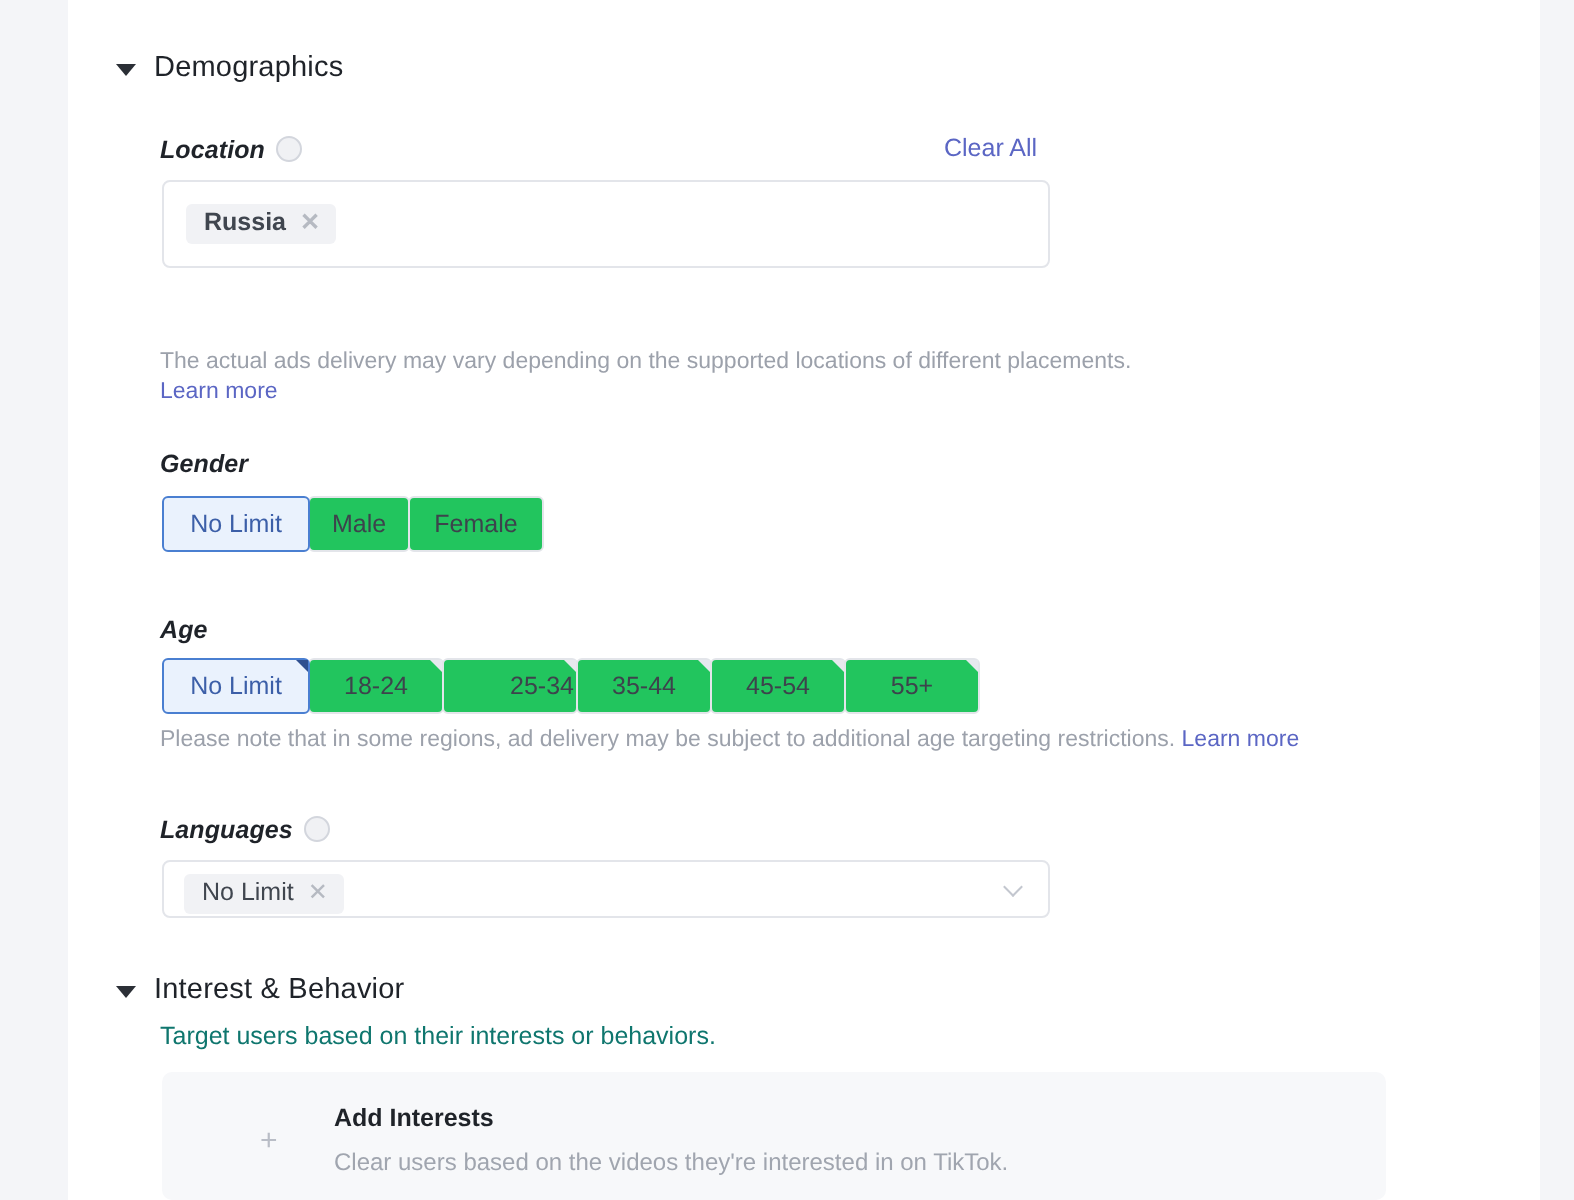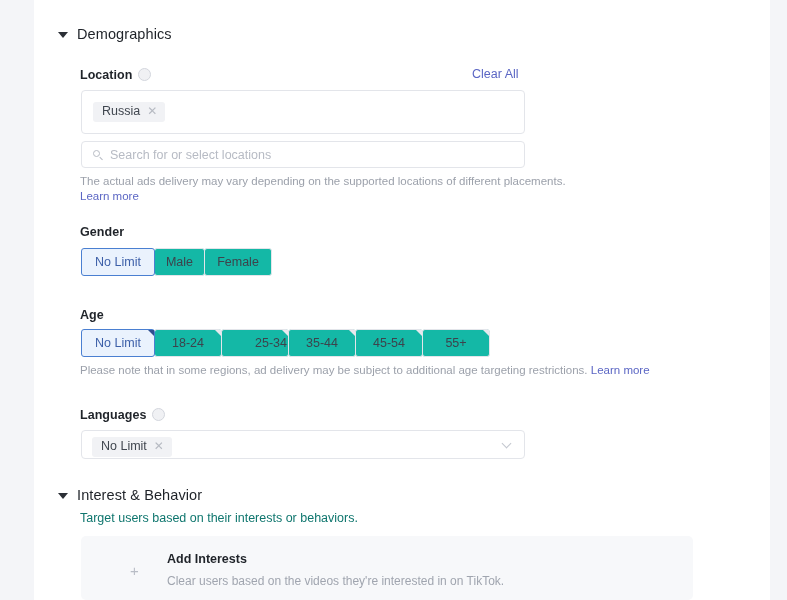--- a/index.html
+++ b/index.html
@@ -64,20 +64,21 @@
     letter-spacing: .1px;
   }
 
   
   .field-label {
     position: absolute;
     font-size: 12.5px;
     font-weight: bold;
     color: #1f2329;
     letter-spacing: .05px;
+    font-style: italic;
   }
   .info-icon {
     display: inline-block;
     width: 11px; height: 11px;
     border-radius: 50%;
     border: 1px solid #d3d6dd;
     background: #f0f1f4;
     position: relative;
     top: 2px;
     margin-left: 6px;
@@ -158,21 +159,21 @@
   
   .seg-group {
     position: absolute;
     display: flex;
   }
   .seg {
     box-sizing: border-box;
     position: relative;
     height: 28px;
     border: 1px solid #e3e5ea;
-    background: #14b8a6;
+    background: #22c55e;
     font-size: 12.5px;
     color: #3d434c;
     display: flex;
     align-items: center;
     justify-content: center;
     margin-left: -1px;
     cursor: pointer;
     border-radius: 3px;
   }
   .seg:first-child { margin-left: 0; }
@@ -254,30 +255,26 @@
       <span class="section-title">Demographics</span>
     </div>
 
     <div class="field-label" style="left:46px; top:66px;">
       <span>Location</span><span class="info-icon"></span>
     </div>
 
     <div class="link" style="position:absolute; left:438px; top:67px;">Clear All</div>
 
     <div class="box" style="left:47px; top:90px; width:444px; height:44px;">
-      <span class="tag" style="position:absolute; left:11px; top:11px;">
+      <span class="tag" style="position:absolute; left:11px; top:11px;font-weight:bold;">
         <span>Russia</span>
         <span class="tag-x">✕</span>
       </span>
     </div>
 
-    <div class="box" style="left:47px; top:141px; width:444px; height:27px;">
-      <span class="search-icon" style="left:11px; top:8px;"></span>
-      <span class="placeholder" style="left:28px; top:6px;">Search for or select locations</span>
-    </div>
 
     <div class="helper" style="left:46px; top:174px; width:540px;">
       <span>The actual ads delivery may vary depending on the supported locations of different placements.</span>
       <br>
       <span class="link" style="font-size:11.5px;">Learn more</span>
     </div>
 
     <div class="field-label" style="left:46px; top:225px;">Gender</div>
 
     <div class="seg-group" style="left:47px; top:248px;">

